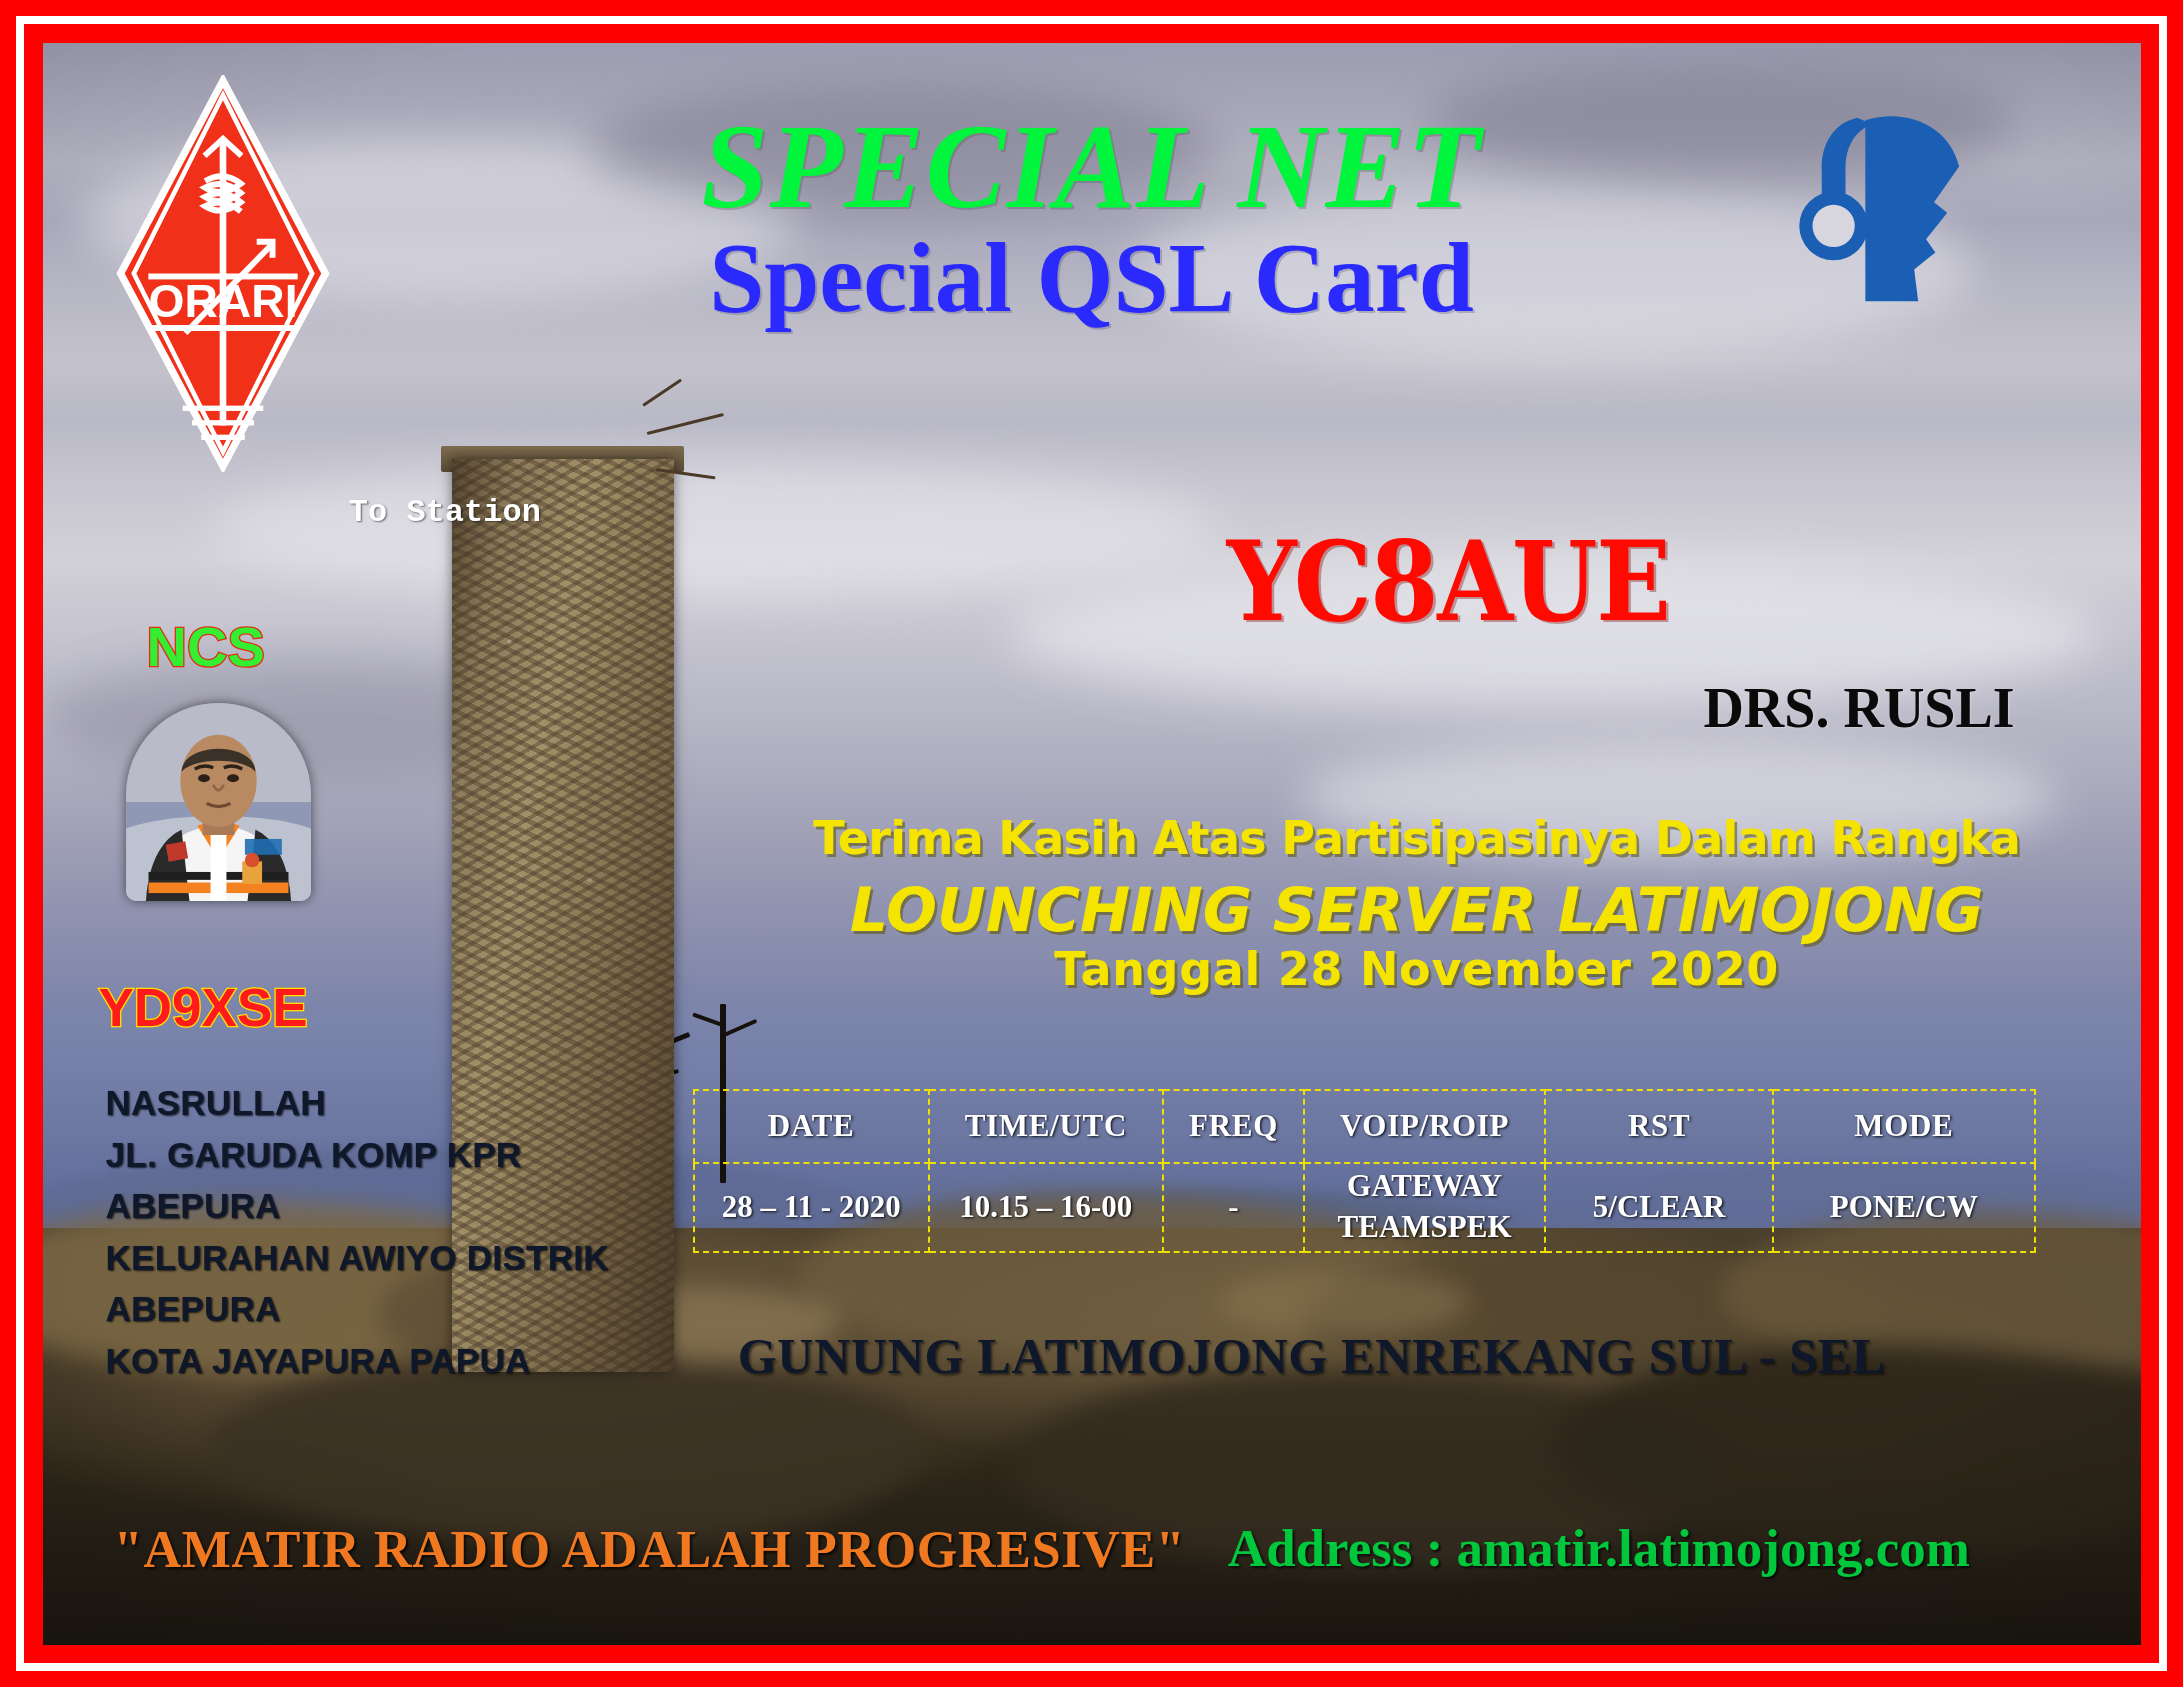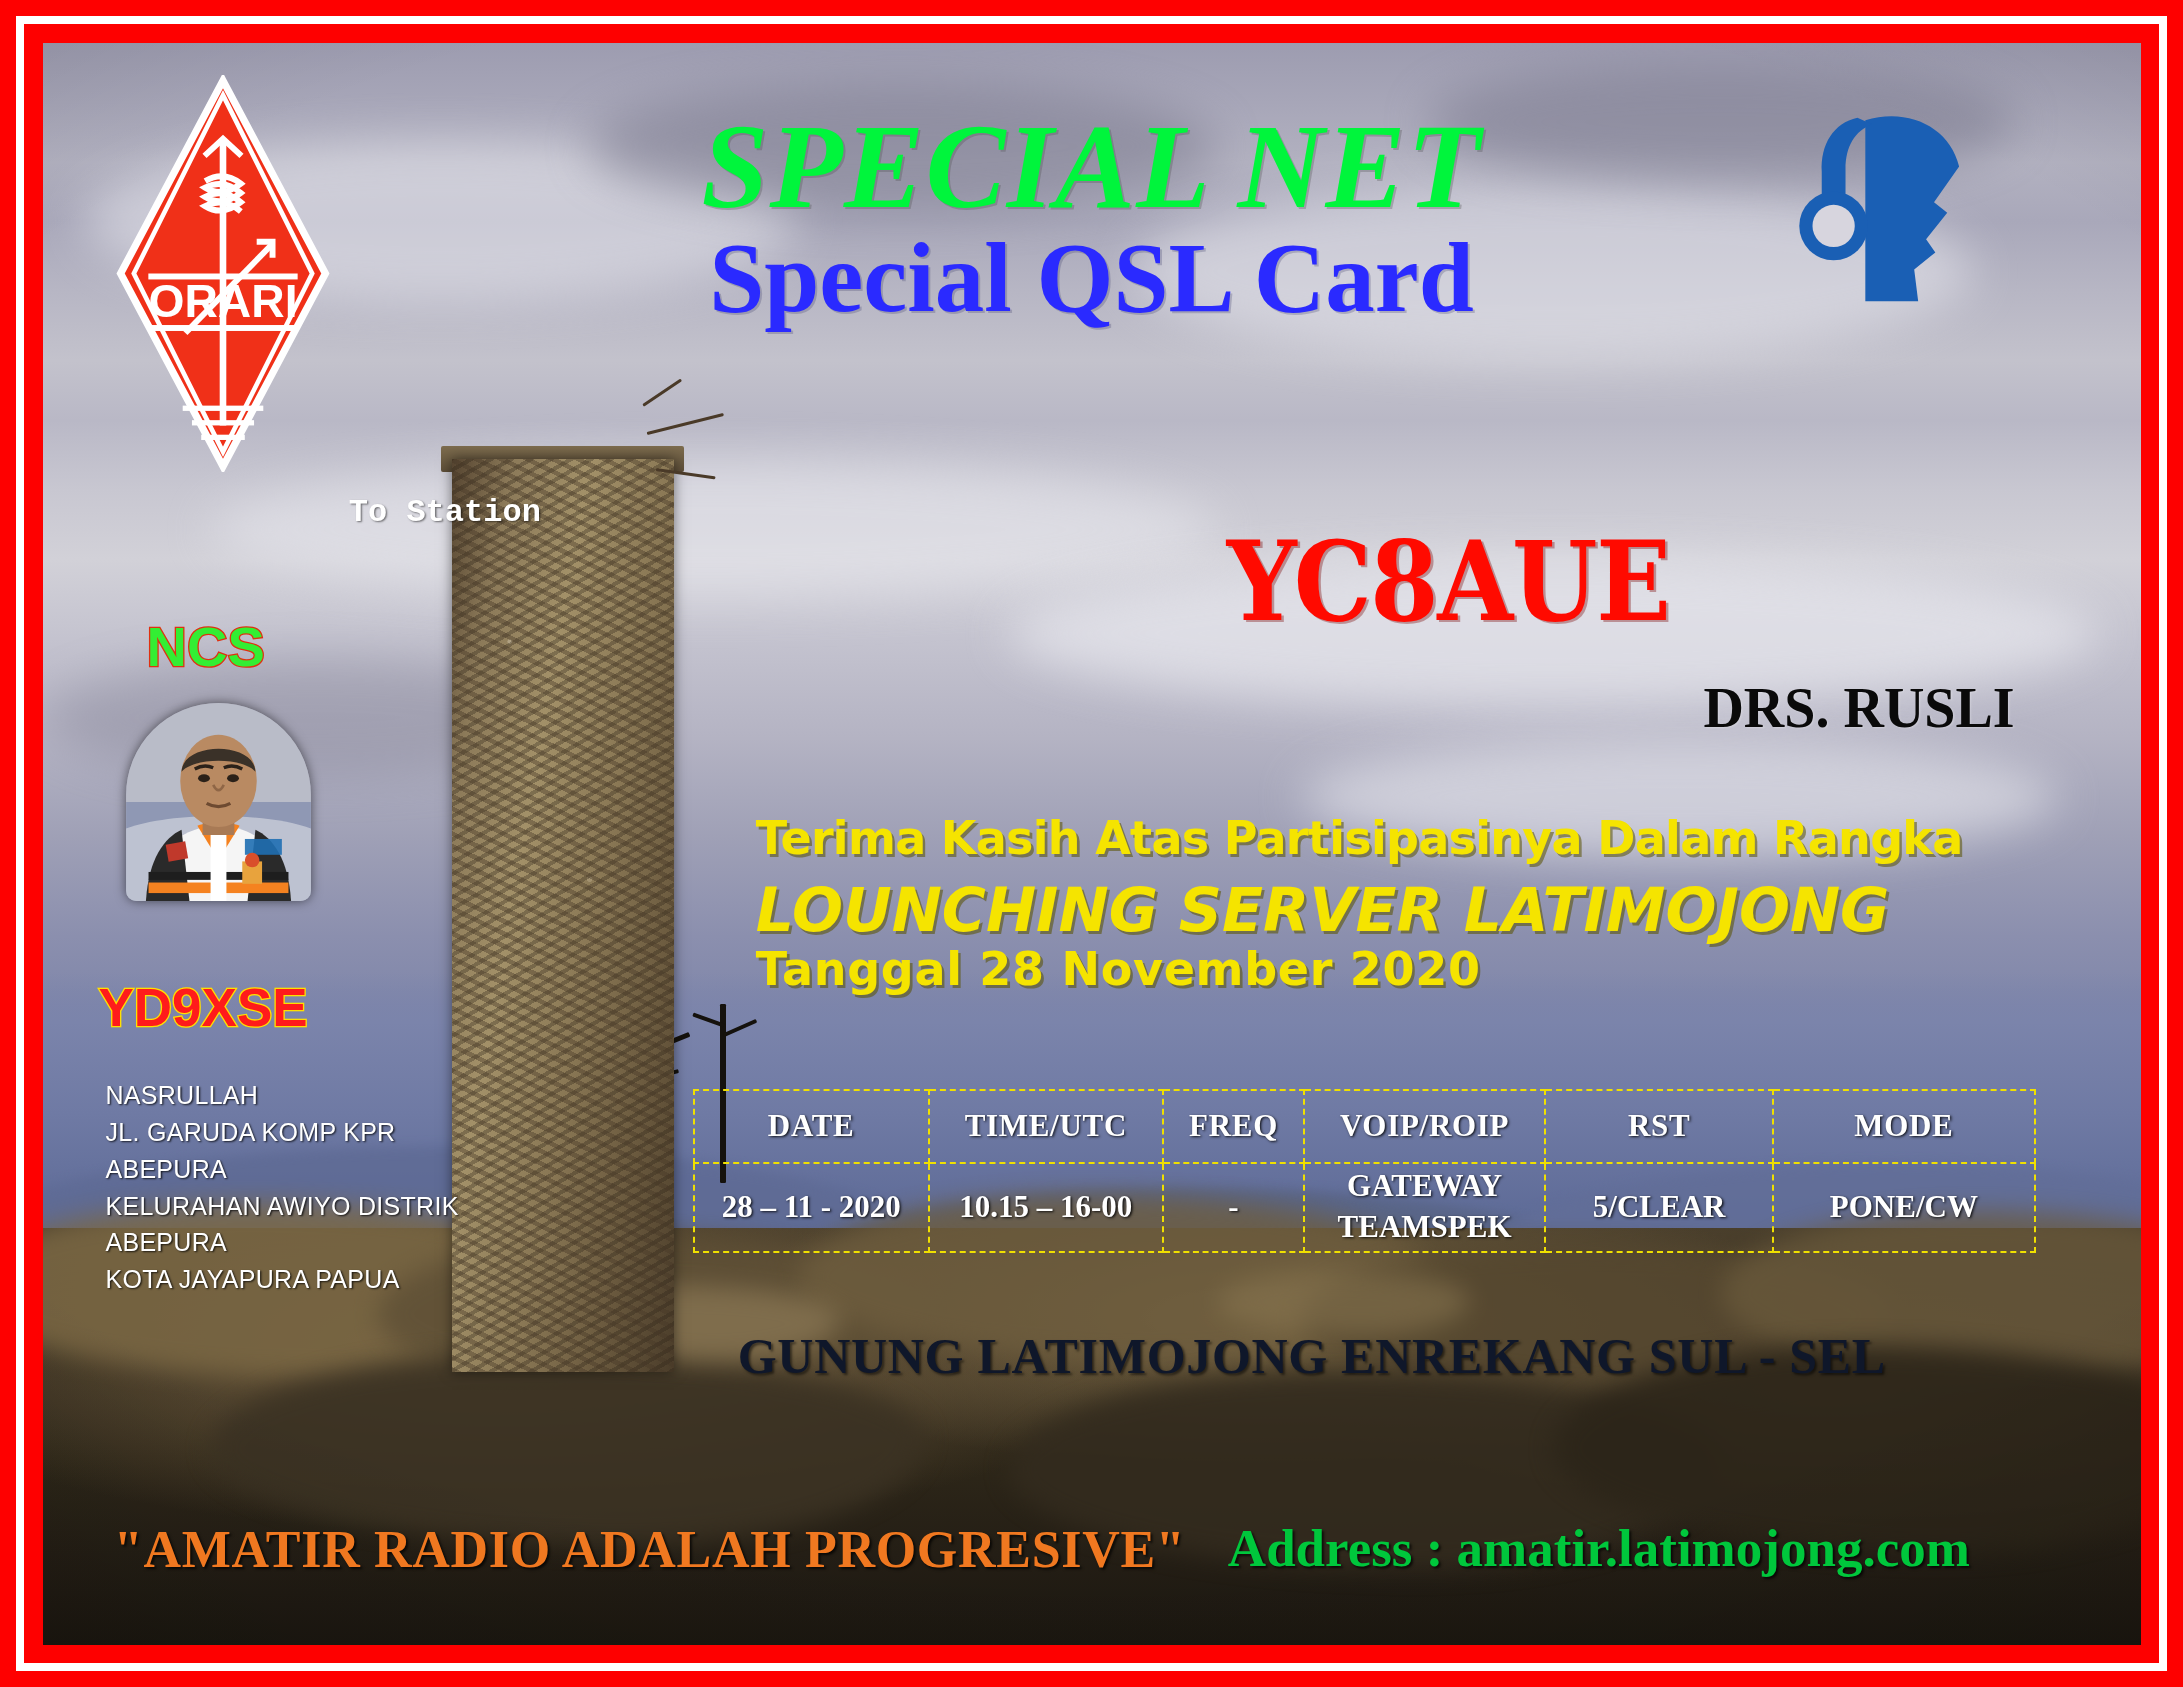--- a/index.html
+++ b/index.html
@@ -102,41 +102,41 @@
   #t-call{left:40%;right:6%;top:30.6%;text-align:center;
     font-family:"DejaVu Serif",serif;font-weight:bold;font-size:98px;color:#ff0a00;
     letter-spacing:-1.3px;line-height:1;
     text-shadow:2.6px 2px 0 rgba(120,0,0,.35);
     transform:scaleY(1.12);}
   #t-name{left:40%;right:6%;top:39.8%;text-align:right;
     font-family:"Liberation Serif",serif;font-weight:bold;font-size:56px;color:#0a0a0a;
     line-height:1;text-shadow:1.3px 1.3px 2px rgba(255,255,255,.25);}
 
   
-  .yel{position:absolute;left:34%;right:3%;color:#f5e400;line-height:1;
+  .yel{position:absolute;left:34%;right:3%;text-align:center;color:#f5e400;line-height:1;
        text-shadow:2.6px 2.6px 0 rgba(90,82,0,.55);}
   #y1{top:48.2%;font-family:"DejaVu Sans",sans-serif;font-weight:bold;font-size:46px;letter-spacing:-0.7px;}
   #y2{top:52.3%;font-family:"DejaVu Sans",sans-serif;font-weight:bold;font-style:italic;font-size:60px;letter-spacing:0px;}
   #y3{top:56.4%;font-family:"DejaVu Sans",sans-serif;font-weight:bold;font-size:46px;letter-spacing:0.7px;}
 
   
   #t-ncs{left:3.2%;top:36.0%;width:192px;text-align:center;
     font-family:"Liberation Sans",sans-serif;font-weight:bold;font-size:56px;color:#33ee33;
     -webkit-text-stroke:2.6px #e03010;paint-order:stroke fill;line-height:1;}
   #photoframe{left:4.0%;top:41.2%;width:185px;height:198px;overflow:hidden;
     border-radius:93px 93px 10.6px 10.6px;
     box-shadow:0 0 10.6px rgba(0,0,0,.55);}
   #t-ydcall{left:2.6%;top:58.6%;width:212px;text-align:center;
     font-family:"Liberation Sans",sans-serif;font-weight:bold;font-size:53px;color:#ff1b1b;
     -webkit-text-stroke:2.6px #ffe000;paint-order:stroke fill;line-height:1;}
 
   
   #addr{left:3.0%;top:64.6%;width:695px;
-    font-family:"Liberation Sans",sans-serif;font-weight:normal;font-size:25px;
-    color:#ffffff;line-height:1.47;letter-spacing:0.3px;
+    font-family:"Liberation Sans",sans-serif;font-weight:bold;font-size:35px;
+    color:#0f172a;line-height:1.47;letter-spacing:0.3px;
     text-shadow:1.3px 1.3px 2px rgba(0,0,0,.75);}
 
   
   #qtable{position:absolute;left:31.0%;top:65.3%;width:64.0%;
     border:2px dashed #f0e000;border-collapse:collapse;}
   #qtable td{border:2px dashed #f0e000;color:#ffffff;text-align:center;
     font-family:"Liberation Serif",serif;font-weight:bold;
     text-shadow:1.3px 1.3px 2.6px rgba(0,0,0,.85);}
   #qtable .hrow td{height:69px;font-size:31px;letter-spacing:0.7px;vertical-align:middle;}
   #qtable .drow td{height:85px;font-size:31px;vertical-align:middle;line-height:1.32;}

